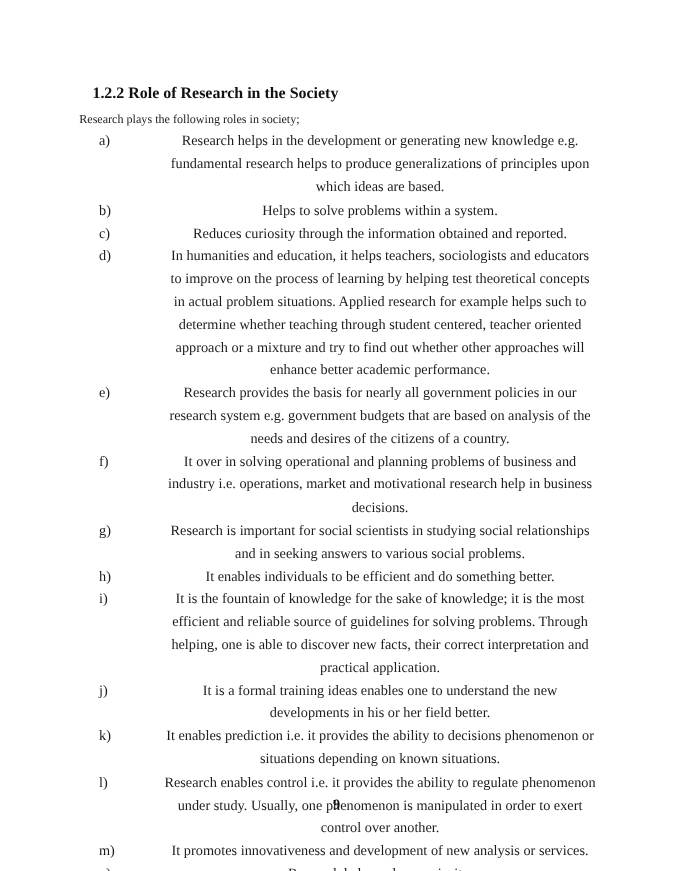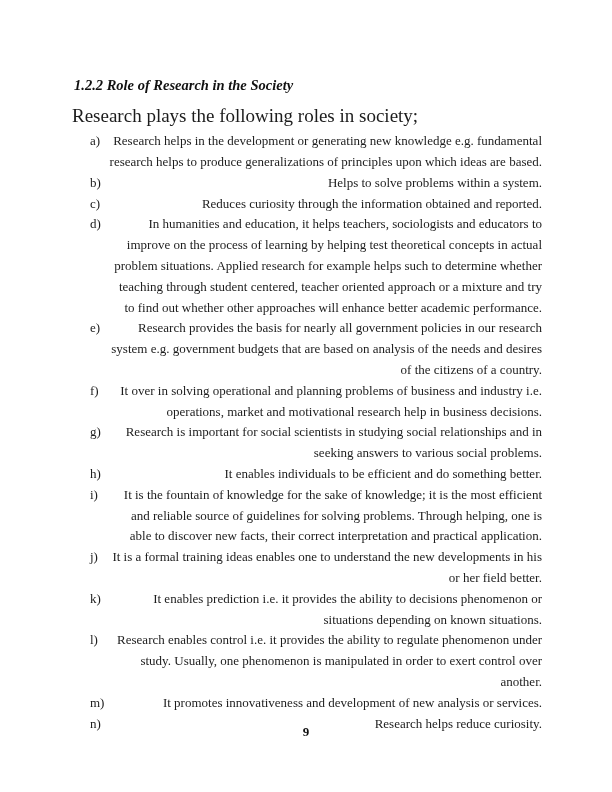--- a/index.html
+++ b/index.html
@@ -20,47 +20,47 @@
   }
   .content {
     position: absolute;
     top: 76px;
     left: 72px;
     right: 70px;
   }
   .heading {
     font-size: 14.5px;
     font-weight: bold;
-    margin: 0 0 6px 2px;
+    margin: 0 0 6px 12px;
     line-height: 1.3;
     color: #111111;
-    font-style: italic;
   }
   .intro {
-    font-size: 19px;
+    font-size: 11px;
     line-height: 1.6;
     margin: 0;
   }
   .role-list {
     margin: 0;
     padding-left: 18px;
   }
   .list-item {
     display: flex;
     align-items: flex-start;
     font-size: 13px;
     line-height: 1.6;
   }
   .list-item .marker {
     flex: 0 0 18px;
     width: 18px;
   }
   .list-item .text {
     flex: 1 1 auto;
-    text-align: right;
+    text-align: center;
+    margin-left: 41px;
   }
   .footer {
     position: absolute;
     bottom: 52px;
     left: 0;
     right: 0;
     text-align: center;
   }
   .page-number {
     font-size: 13px;

